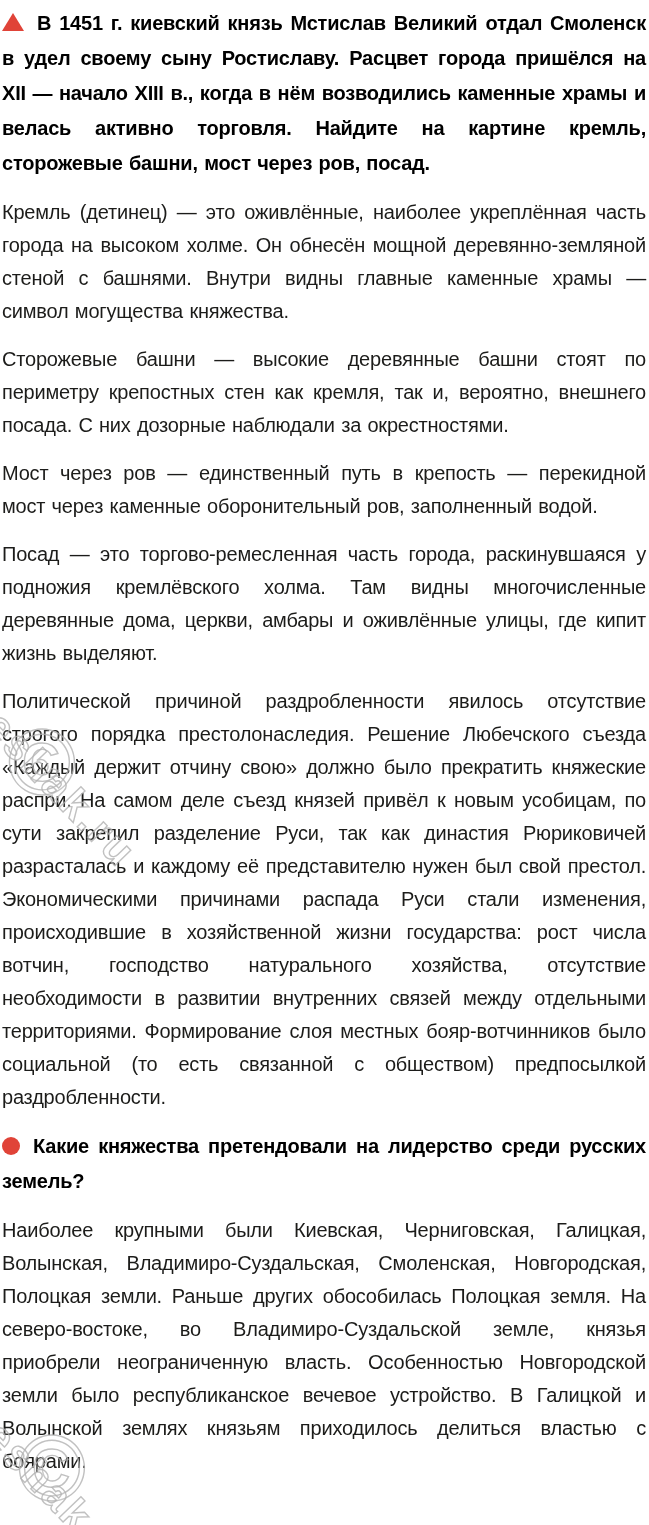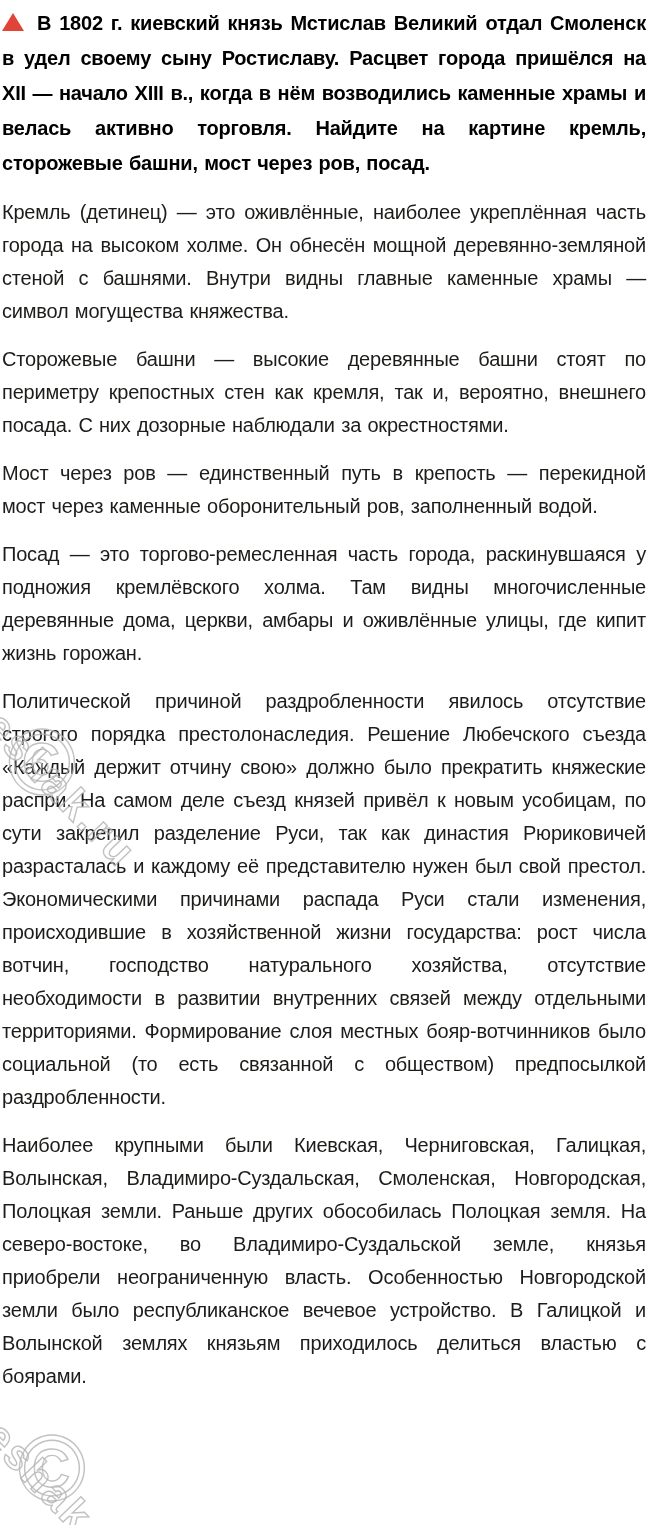--- a/index.html
+++ b/index.html
@@ -82,26 +82,27 @@
   .wm1 { left: -6px; top: 688px; }
   .wm1 .wm-copyright { left: 14px; top: 28px; }
   .wm2 { left: -6px; top: 1398px; }
   .wm2 .wm-copyright { left: 24px; top: 24px; }
 </style>
 </head>
 <body style="background: rgb(255, 255, 255); color: rgb(28, 28, 26);">
 
 <main class="doc">
   <div id="blocks">
-      <p class="block lead"><span class="marker triangle"></span><span>В 1802 г. киевский князь Мстислав Великий отдал Смоленск в удел своему сыну Ростиславу. Расцвет города пришёлся на XII — начало XIII в., когда в нём возводились каменные храмы и велась активно торговля. Найдите на картине кремль, сторожевые башни, мост через ров, посад.</span></p>
+      <p class="block lead"><span class="marker triangle"></span><span>В 1451 г. киевский князь Мстислав Великий отдал Смоленск в удел своему сыну Ростиславу. Расцвет города пришёлся на XII — начало XIII в., когда в нём возводились каменные храмы и велась активно торговля. Найдите на картине кремль, сторожевые башни, мост через ров, посад.</span></p>
       <p class="block para"><span>Кремль (детинец) — это оживлённые, наиболее укреплённая часть города на высоком холме. Он обнесён мощной деревянно-земляной стеной с башнями. Внутри видны главные каменные храмы — символ могущества княжества.</span></p>
       <p class="block para"><span>Сторожевые башни — высокие деревянные башни стоят по периметру крепостных стен как кремля, так и, вероятно, внешнего посада. С них дозорные наблюдали за окрестностями.</span></p>
       <p class="block para"><span>Мост через ров — единственный путь в крепость — перекидной мост через каменные оборонительный ров, заполненный водой.</span></p>
-      <p class="block para"><span>Посад — это торгово-ремесленная часть города, раскинувшаяся у подножия кремлёвского холма. Там видны многочисленные деревянные дома, церкви, амбары и оживлённые улицы, где кипит жизнь горожан.</span></p>
+      <p class="block para"><span>Посад — это торгово-ремесленная часть города, раскинувшаяся у подножия кремлёвского холма. Там видны многочисленные деревянные дома, церкви, амбары и оживлённые улицы, где кипит жизнь выделяют.</span></p>
       <p class="block para"><span>Политической причиной раздробленности явилось отсутствие строгого порядка престолонаследия. Решение Любечского съезда «Каждый держит отчину свою» должно было прекратить княжеские распри. На самом деле съезд князей привёл к новым усобицам, по сути закрепил разделение Руси, так как династия Рюриковичей разрасталась и каждому её представителю нужен был свой престол. Экономическими причинами распада Руси стали изменения, происходившие в хозяйственной жизни государства: рост числа вотчин, господство натурального хозяйства, отсутствие необходимости в развитии внутренних связей между отдельными территориями. Формирование слоя местных бояр-вотчинников было социальной (то есть связанной с обществом) предпосылкой раздробленности.</span></p>
+      <p class="block question"><span class="marker bullet"></span><span>Какие княжества претендовали на лидерство среди русских земель?</span></p>
       <p class="block para"><span>Наиболее крупными были Киевская, Черниговская, Галицкая, Волынская, Владимиро-Суздальская, Смоленская, Новгородская, Полоцкая земли. Раньше других обособилась Полоцкая земля. На северо-востоке, во Владимиро-Суздальской земле, князья приобрели неограниченную власть. Особенностью Новгородской земли было республиканское вечевое устройство. В Галицкой и Волынской землях князьям приходилось делиться властью с боярами.</span></p>
     </div>
 </main>
 
 <div class="wm wm1" aria-hidden="true">
   <span class="wm-copyright">©</span>
   <span class="wm-text">reshak.ru</span>
 </div>
 
 <div class="wm wm2" aria-hidden="true">

